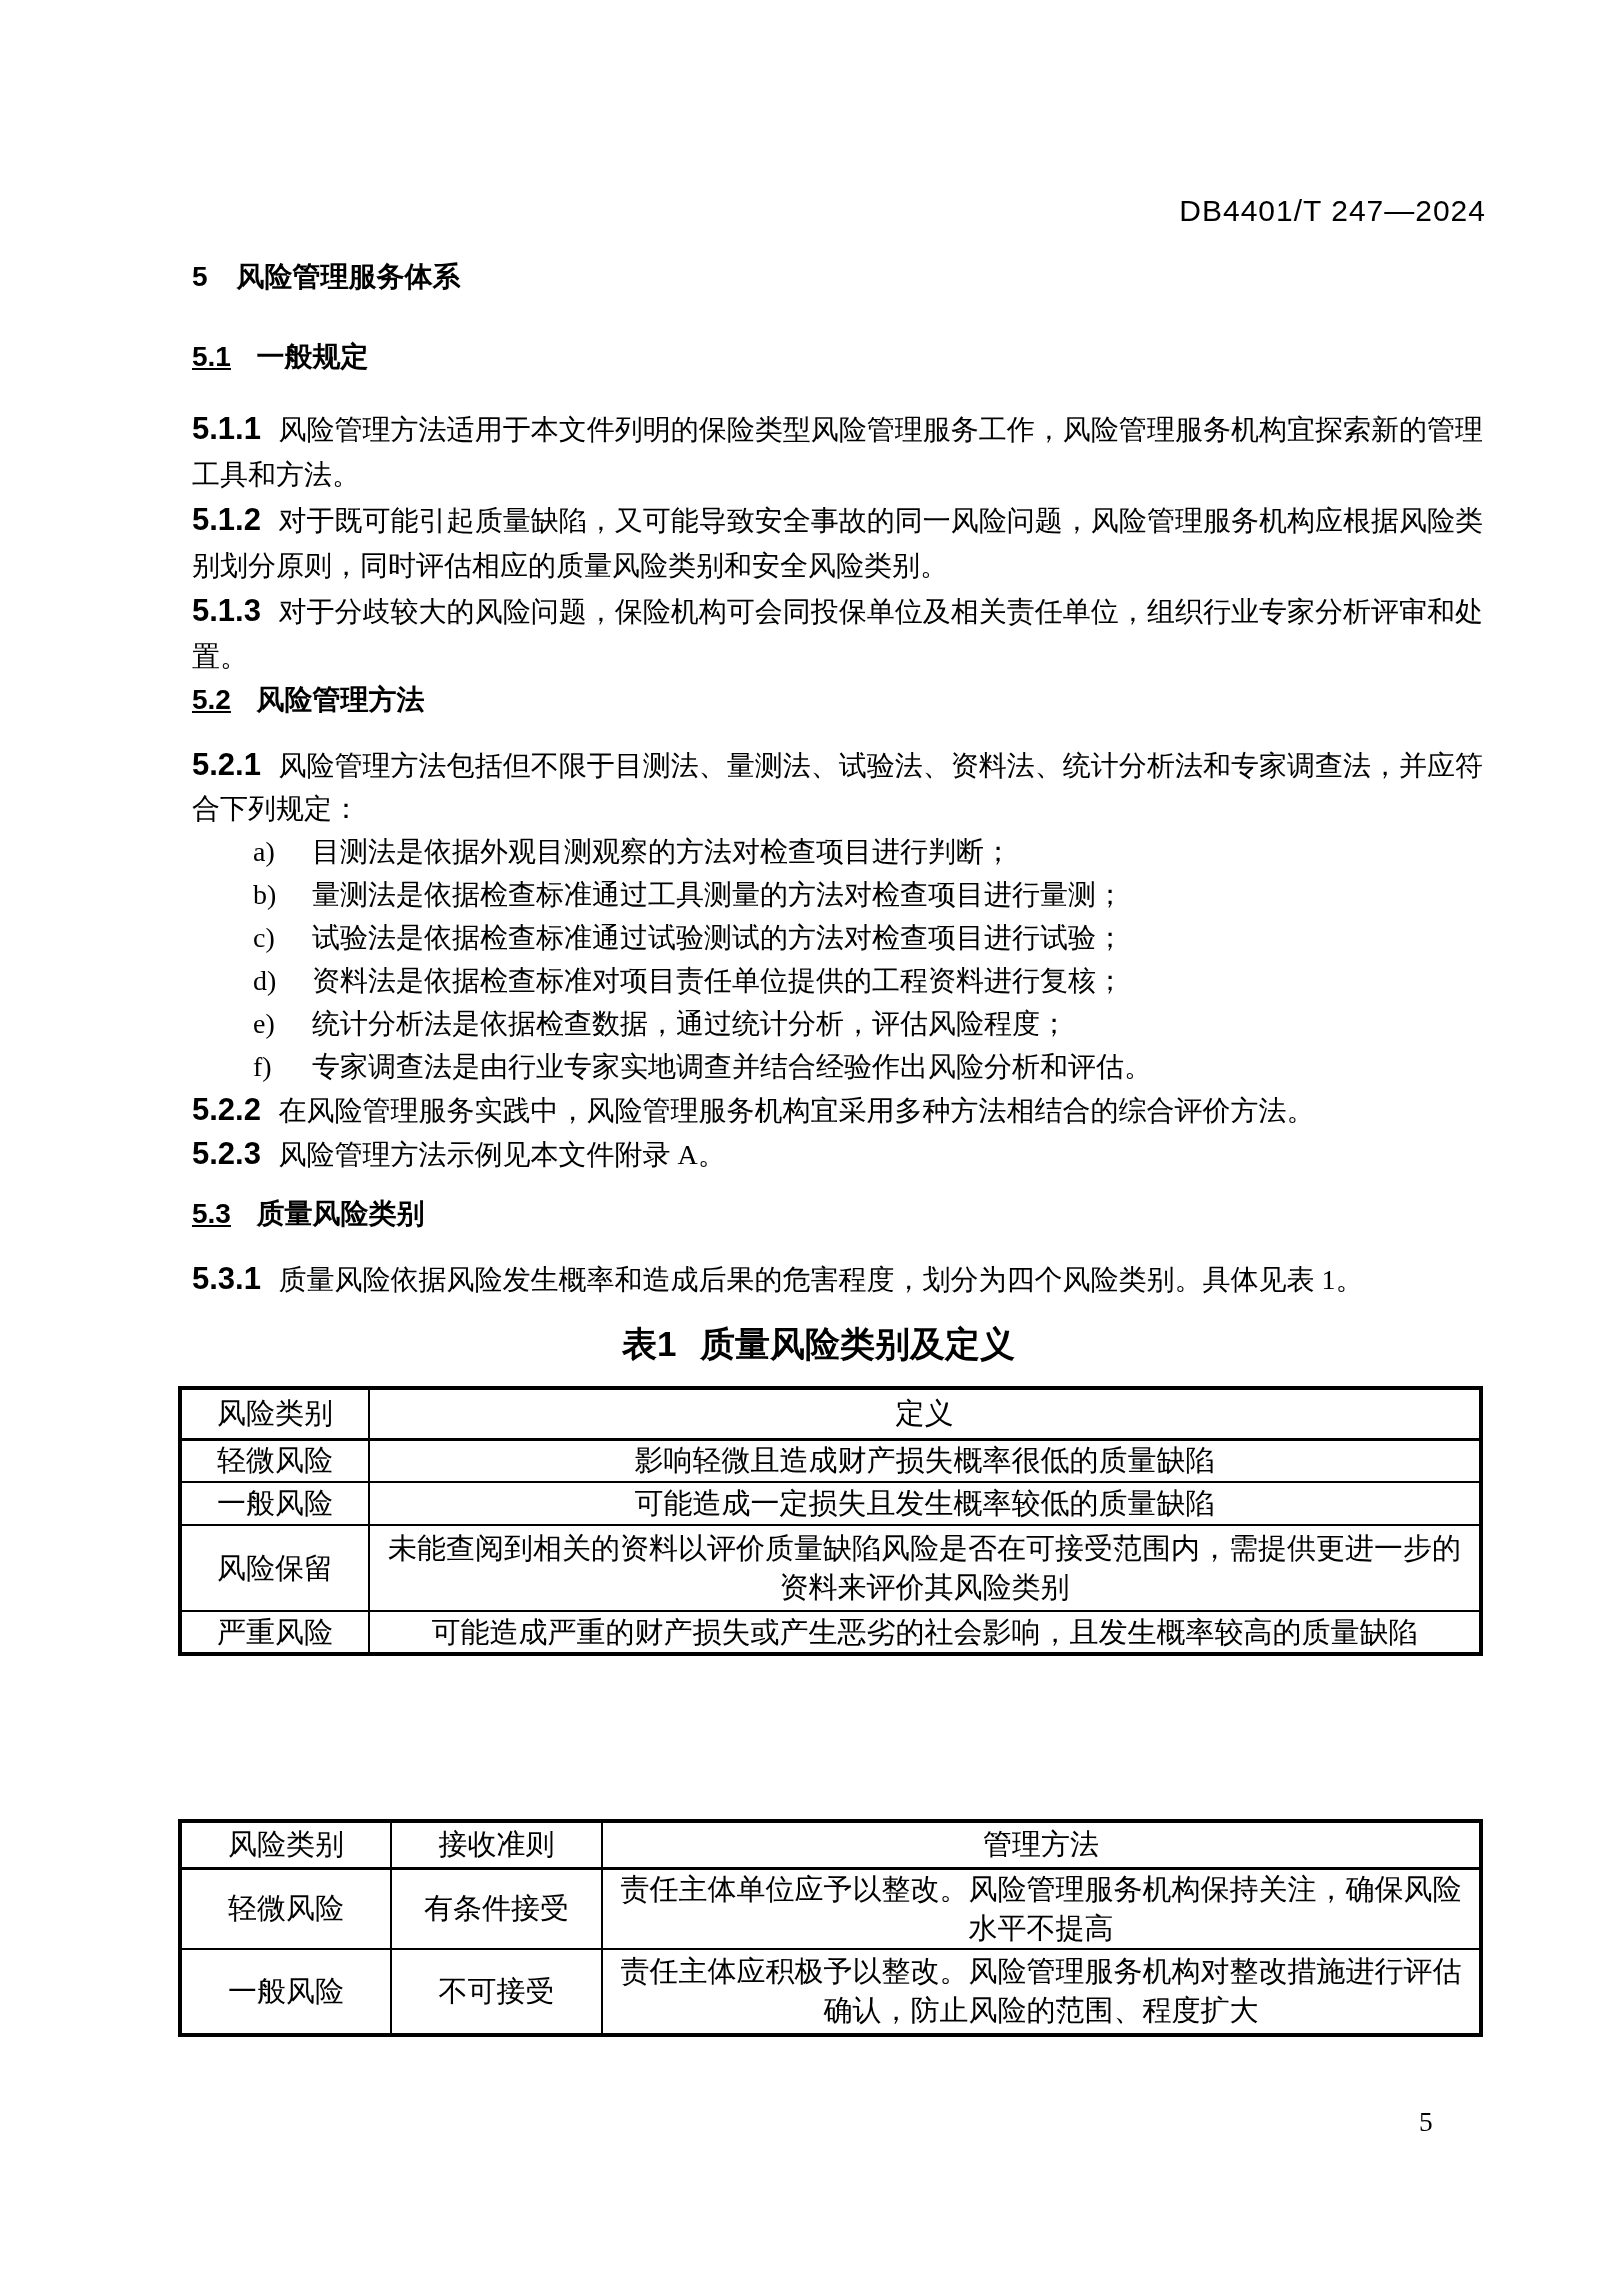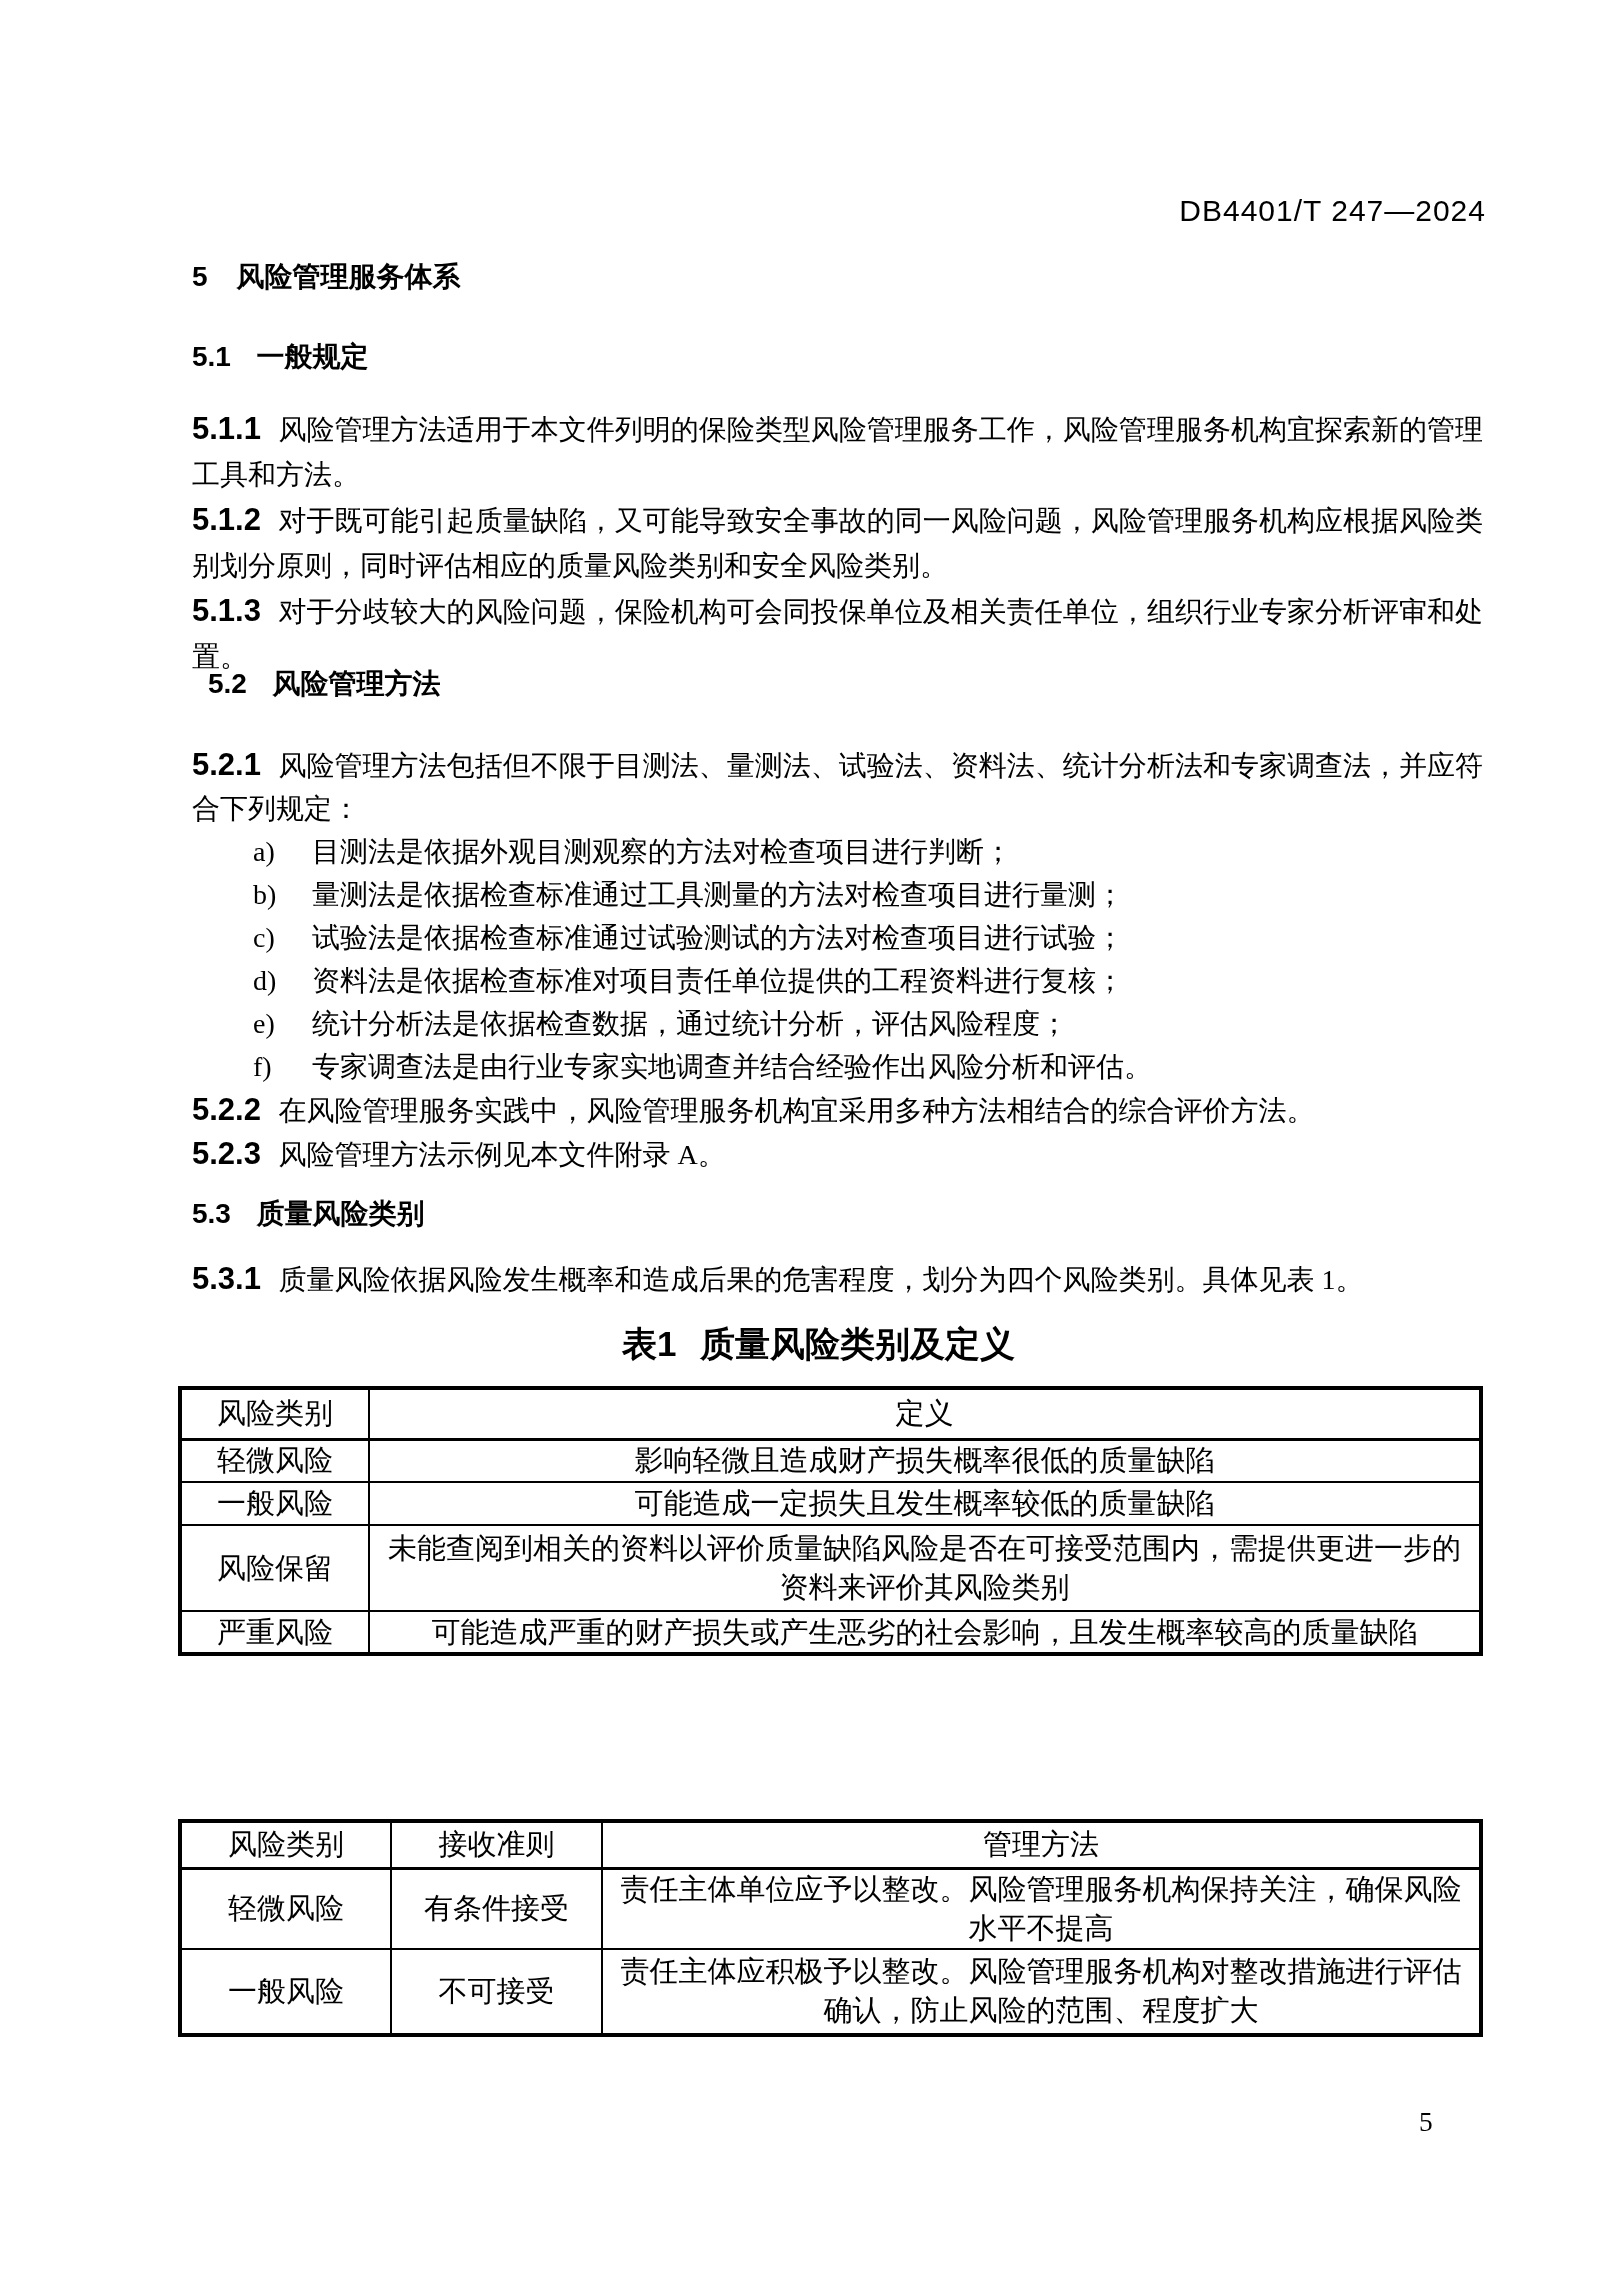--- a/index.html
+++ b/index.html
@@ -16,21 +16,21 @@
     font-family:"Liberation Sans","DejaVu Sans",sans-serif;
     font-size:30px;letter-spacing:1px;
   }
   .h1,.h2{
     position:absolute;left:192px;
     font-family:"Liberation Sans","DejaVu Sans",sans-serif;
     font-weight:bold;font-size:28px;line-height:31px;
     margin:0;white-space:nowrap;
   }
   .hnum{margin-right:29px;}
-  .h2 .hnum{margin-right:25.5px;}
+  .h2 .hnum{margin-right:25.5px;text-decoration:underline;}
   .flow{
     position:absolute;left:192px;width:1291px;
     font-size:28px;text-align:justify;
   }
   .flow p{margin:0;}
   .cnum{
     font-family:"Liberation Sans","DejaVu Sans",sans-serif;
     font-weight:bold;font-size:31px;margin-right:17.6px;
   }
   .block1{line-height:45px;}
@@ -84,21 +84,21 @@
   <h2 class="h2" style="top:341px;">
     <span class="hnum">5.1</span><span>一般规定</span>
   </h2>
 
   <div class="flow block1" style="top:406px;">
     <p><span class="cnum">5.1.1</span><span>风险管理方法适用于本文件列明的保险类型风险管理服务工作，风险管理服务机构宜探索新的管理工具和方法。</span></p>
     <p><span class="cnum">5.1.2</span><span>对于既可能引起质量缺陷，又可能导致安全事故的同一风险问题，风险管理服务机构应根据风险类别划分原则，同时评估相应的质量风险类别和安全风险类别。</span></p>
     <p><span class="cnum">5.1.3</span><span>对于分歧较大的风险问题，保险机构可会同投保单位及相关责任单位，组织行业专家分析评审和处置。</span></p>
   </div>
 
-  <h2 class="h2" style="top:668px;margin-left:16px;">
+  <h2 class="h2" style="top:684px;">
     <span class="hnum">5.2</span><span>风险管理方法</span>
   </h2>
 
   <div class="flow block2" style="top:743px;">
     <p><span class="cnum">5.2.1</span><span>风险管理方法包括但不限于目测法、量测法、试验法、资料法、统计分析法和专家调查法，并应符合下列规定：</span></p>
     <div class="list">
       <div class="li">
           <span class="li-label">a)</span>
           <span class="li-text">目测法是依据外观目测观察的方法对检查项目进行判断；</span>
         </div>

